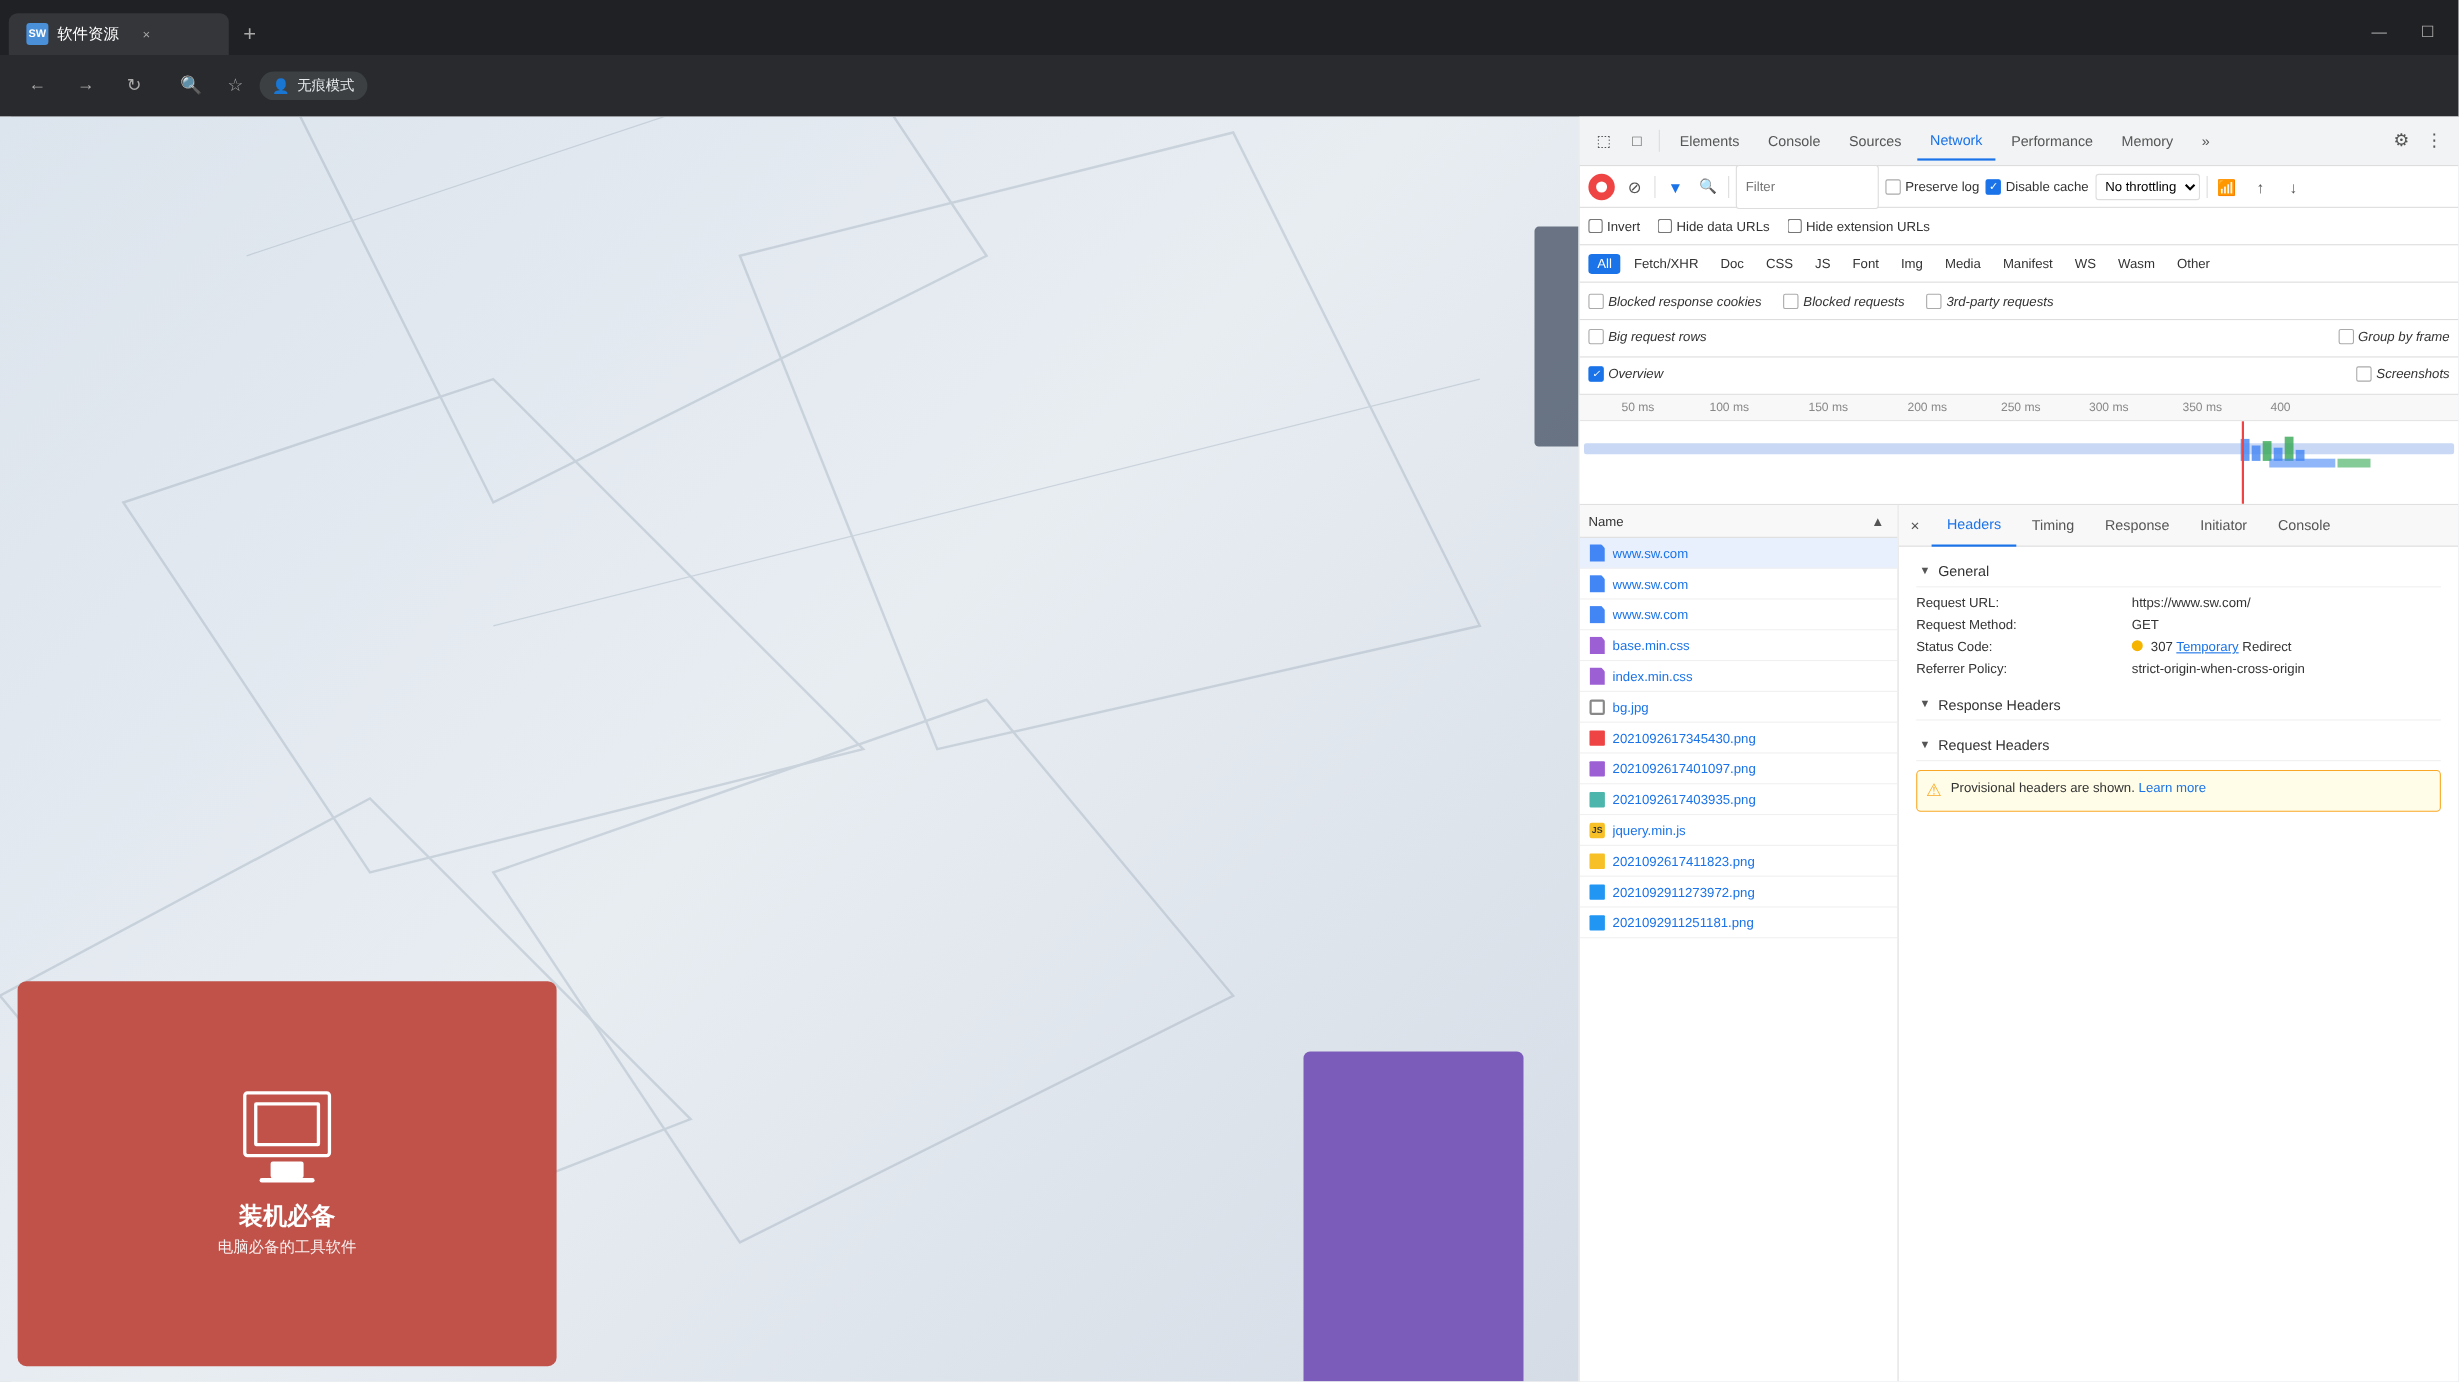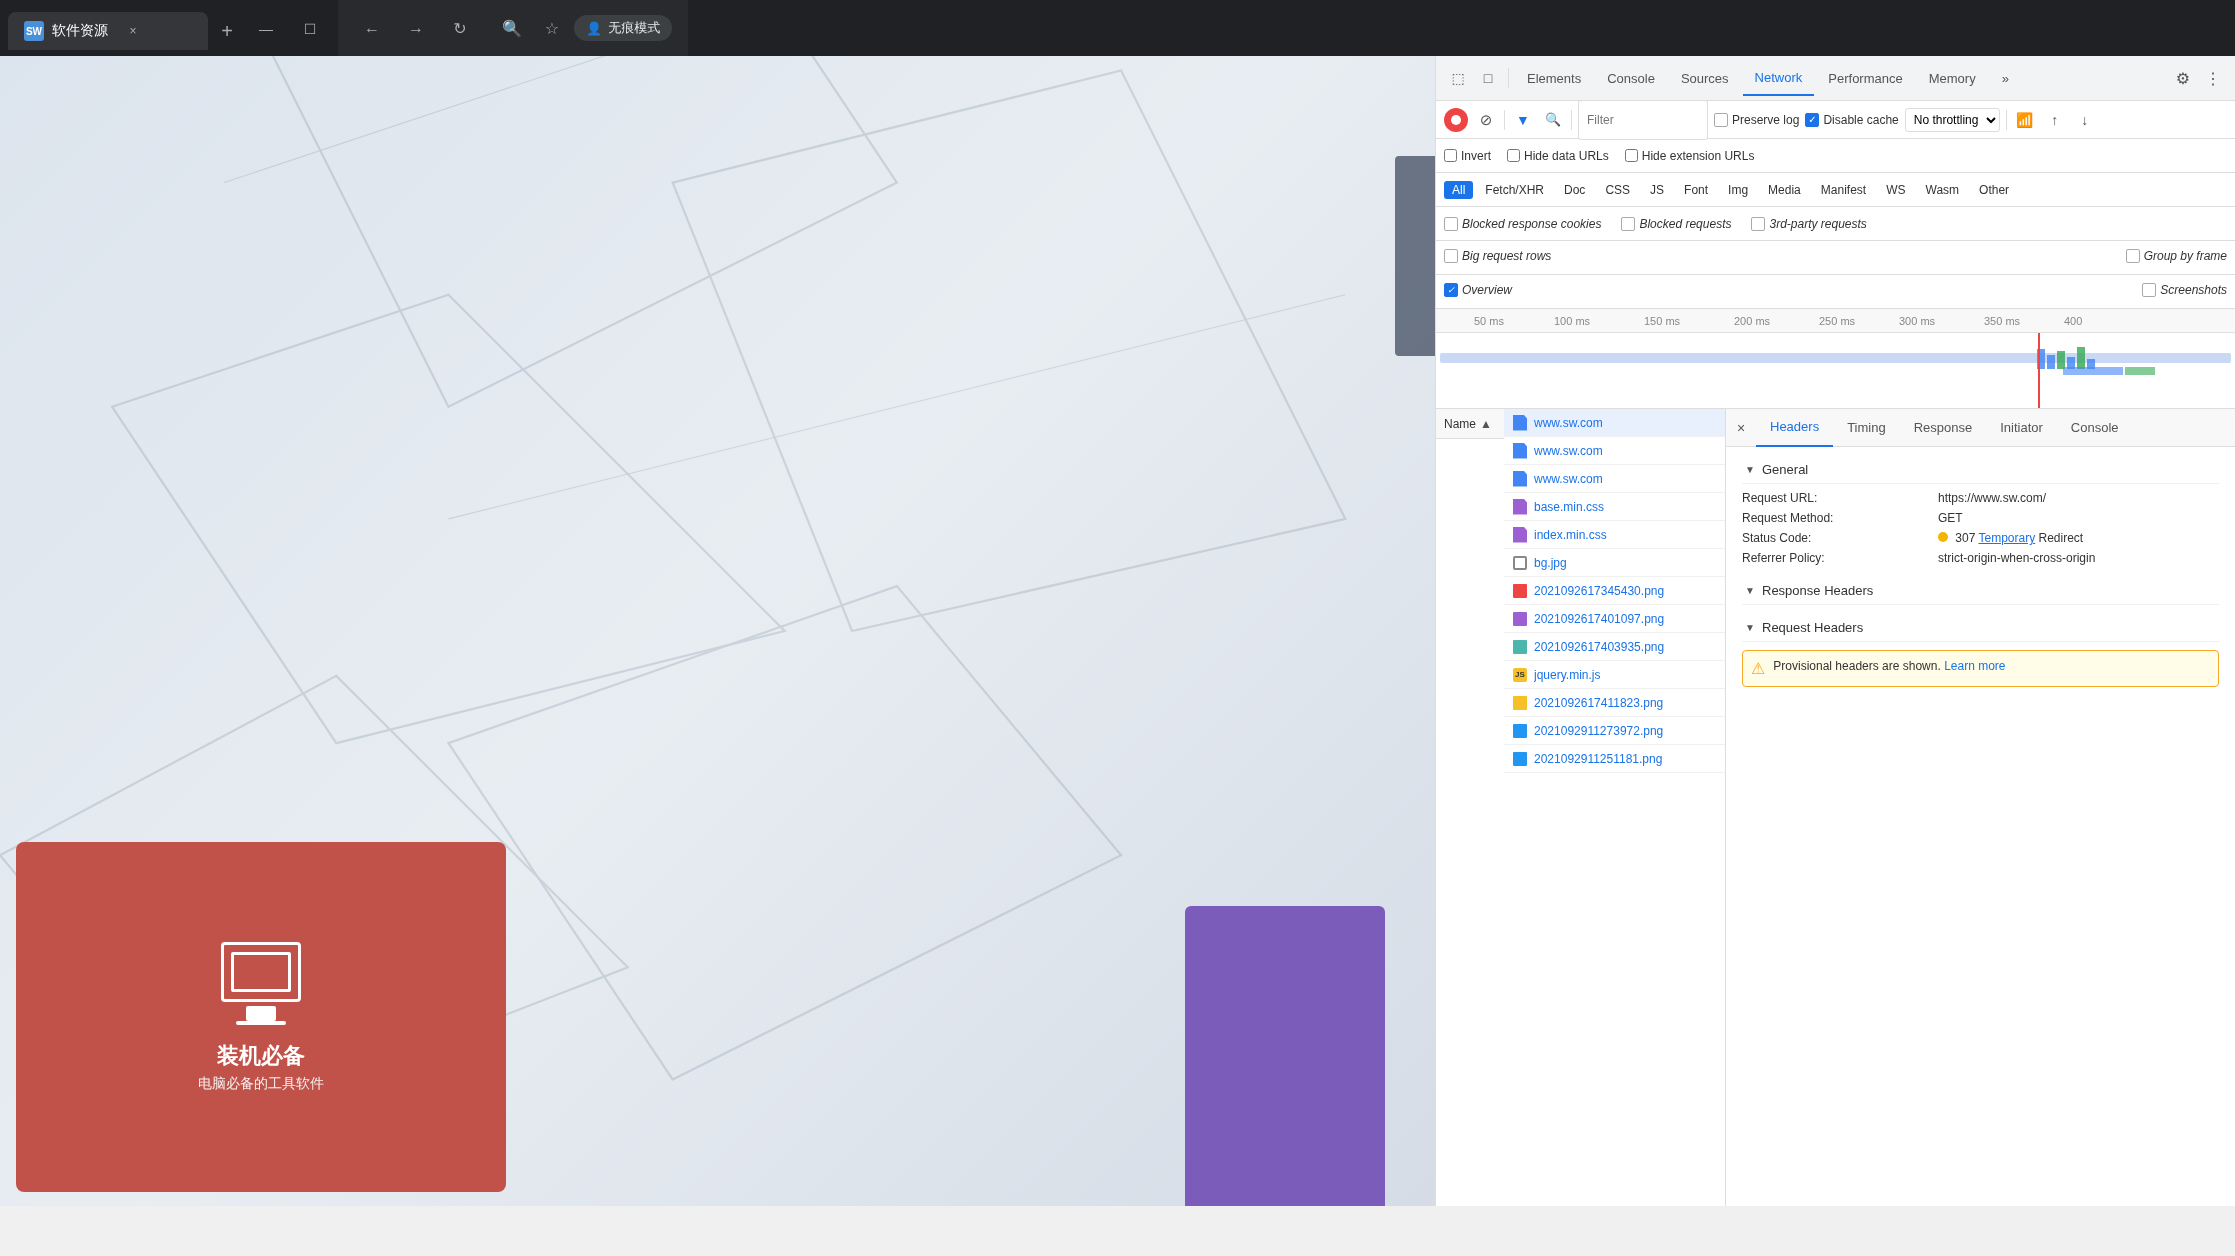--- a/index.html
+++ b/index.html
@@ -1,19 +1,19 @@
 <!DOCTYPE html>
 <html><head>
   <meta charset="utf-8">
   <style>
     * { margin: 0; padding: 0; box-sizing: border-box; }
     body { width: 2235px; height: 1256px; overflow: hidden; font-family: 'Segoe UI', Arial, sans-serif; background: #f0f0f0; }
 
     
-    .browser-chrome { width: 100%; background: #202124; display: flex; }
+    .browser-chrome { width: 100%; background: #202124; display: flex; flex-direction: column; }
     .tab-bar { height: 50px; background: #202124; display: flex; align-items: flex-end; padding: 0 8px; }
     .tab { background: #35363a; height: 38px; display: flex; align-items: center; padding: 0 16px; border-radius: 8px 8px 0 0; min-width: 200px; color: #fff; font-size: 14px; gap: 8px; }
     .tab-favicon { width: 20px; height: 20px; background: #4a90d9; border-radius: 3px; display: flex; align-items: center; justify-content: center; color: white; font-size: 10px; font-weight: bold; }
     .tab-close { width: 18px; height: 18px; border-radius: 50%; display: flex; align-items: center; justify-content: center; cursor: pointer; color: #aaa; font-size: 12px; margin-left: 8px; }
     .tab-new { width: 38px; height: 38px; display: flex; align-items: center; justify-content: center; color: #aaa; font-size: 20px; cursor: pointer; }
     .tab-window-controls { margin-left: auto; display: flex; align-items: center; gap: 4px; padding-bottom: 4px; }
     .win-btn { width: 40px; height: 34px; display: flex; align-items: center; justify-content: center; color: #aaa; font-size: 14px; cursor: pointer; }
 
     .nav-bar { height: 56px; background: #292a2d; display: flex; align-items: center; padding: 0 16px; gap: 8px; }
     .nav-btn { width: 36px; height: 36px; border-radius: 50%; display: flex; align-items: center; justify-content: center; color: #aaa; font-size: 16px; cursor: pointer; }
@@ -76,21 +76,21 @@
     .options-row { display: flex; align-items: center; padding: 4px 8px; gap: 20px; border-bottom: 1px solid #ddd; height: 34px; }
     .option-check { display: flex; align-items: center; gap: 4px; font-size: 12px; color: #333; cursor: pointer; font-style: italic; }
 
     
     .timeline-area { height: 100px; border-bottom: 1px solid #ddd; position: relative; overflow: hidden; background: #fff; }
     .timeline-ruler { height: 24px; background: #f8f8f8; border-bottom: 1px solid #e0e0e0; display: flex; align-items: center; padding-left: 8px; font-size: 11px; color: #777; position: relative; }
     .timeline-graph { height: 76px; background: #fff; position: relative; }
 
     
     .network-content { display: flex; flex: 1; overflow: hidden; }
-    .network-list { width: 290px; border-right: 1px solid #ddd; display: flex; flex-direction: row; overflow: hidden; }
+    .network-list { width: 290px; border-right: 1px solid #ddd; display: flex; flex-direction: column; overflow: hidden; }
     .list-header { display: flex; align-items: center; padding: 0 8px; height: 30px; background: #f8f8f8; border-bottom: 1px solid #ddd; font-size: 12px; color: #333; font-weight: 500; }
     .list-header-name { flex: 1; }
     .list-scroll-btn { width: 20px; height: 20px; display: flex; align-items: center; justify-content: center; cursor: pointer; color: #555; }
     .list-items { overflow-y: auto; flex: 1; }
     .list-item { display: flex; align-items: center; padding: 0 8px; height: 28px; font-size: 12px; cursor: pointer; border-bottom: 1px solid #f0f0f0; gap: 6px; }
     .list-item.selected { background: #e8f0fe; }
     .list-item-icon { width: 16px; height: 16px; display: flex; align-items: center; justify-content: center; flex-shrink: 0; }
     .list-item-name { flex: 1; overflow: hidden; text-overflow: ellipsis; white-space: nowrap; color: #1a73e8; font-size: 12px; }
     .icon-doc { width: 14px; height: 16px; background: #4285f4; clip-path: polygon(0 0, 75% 0, 100% 25%, 100% 100%, 0 100%); }
     .icon-css { width: 14px; height: 16px; background: #9c5fd4; clip-path: polygon(0 0, 75% 0, 100% 25%, 100% 100%, 0 100%); }

